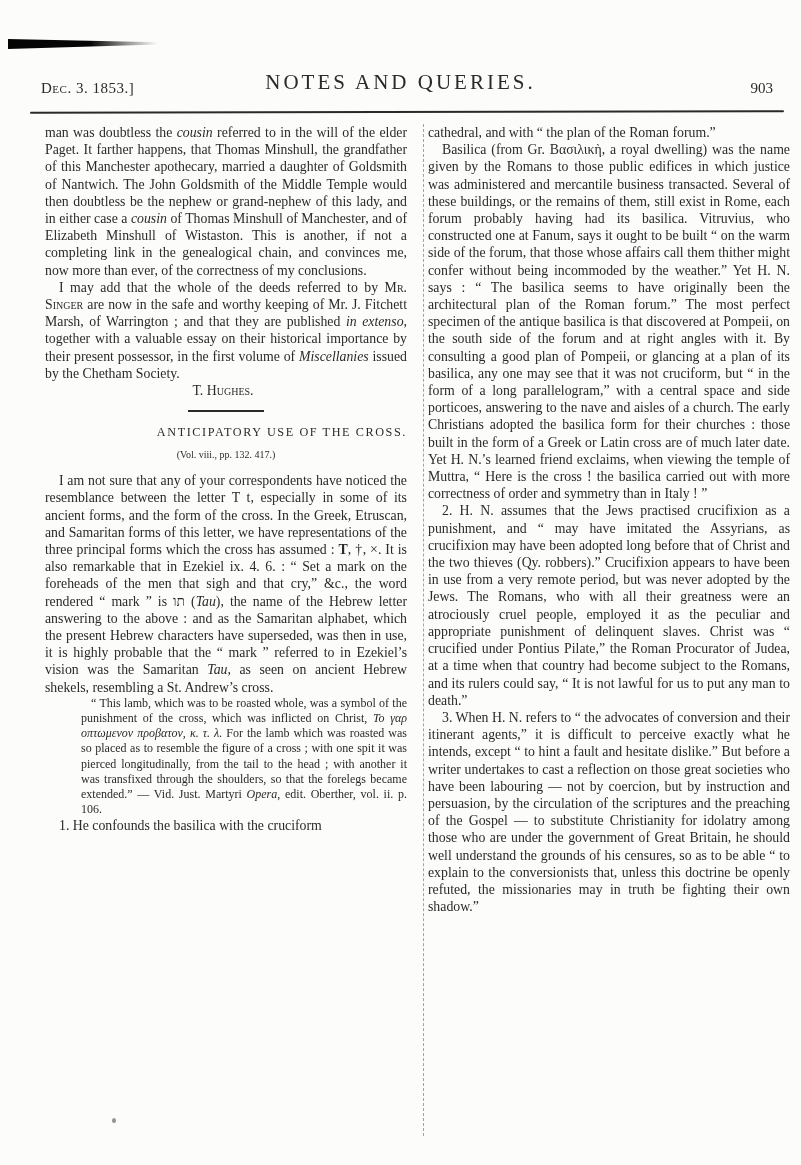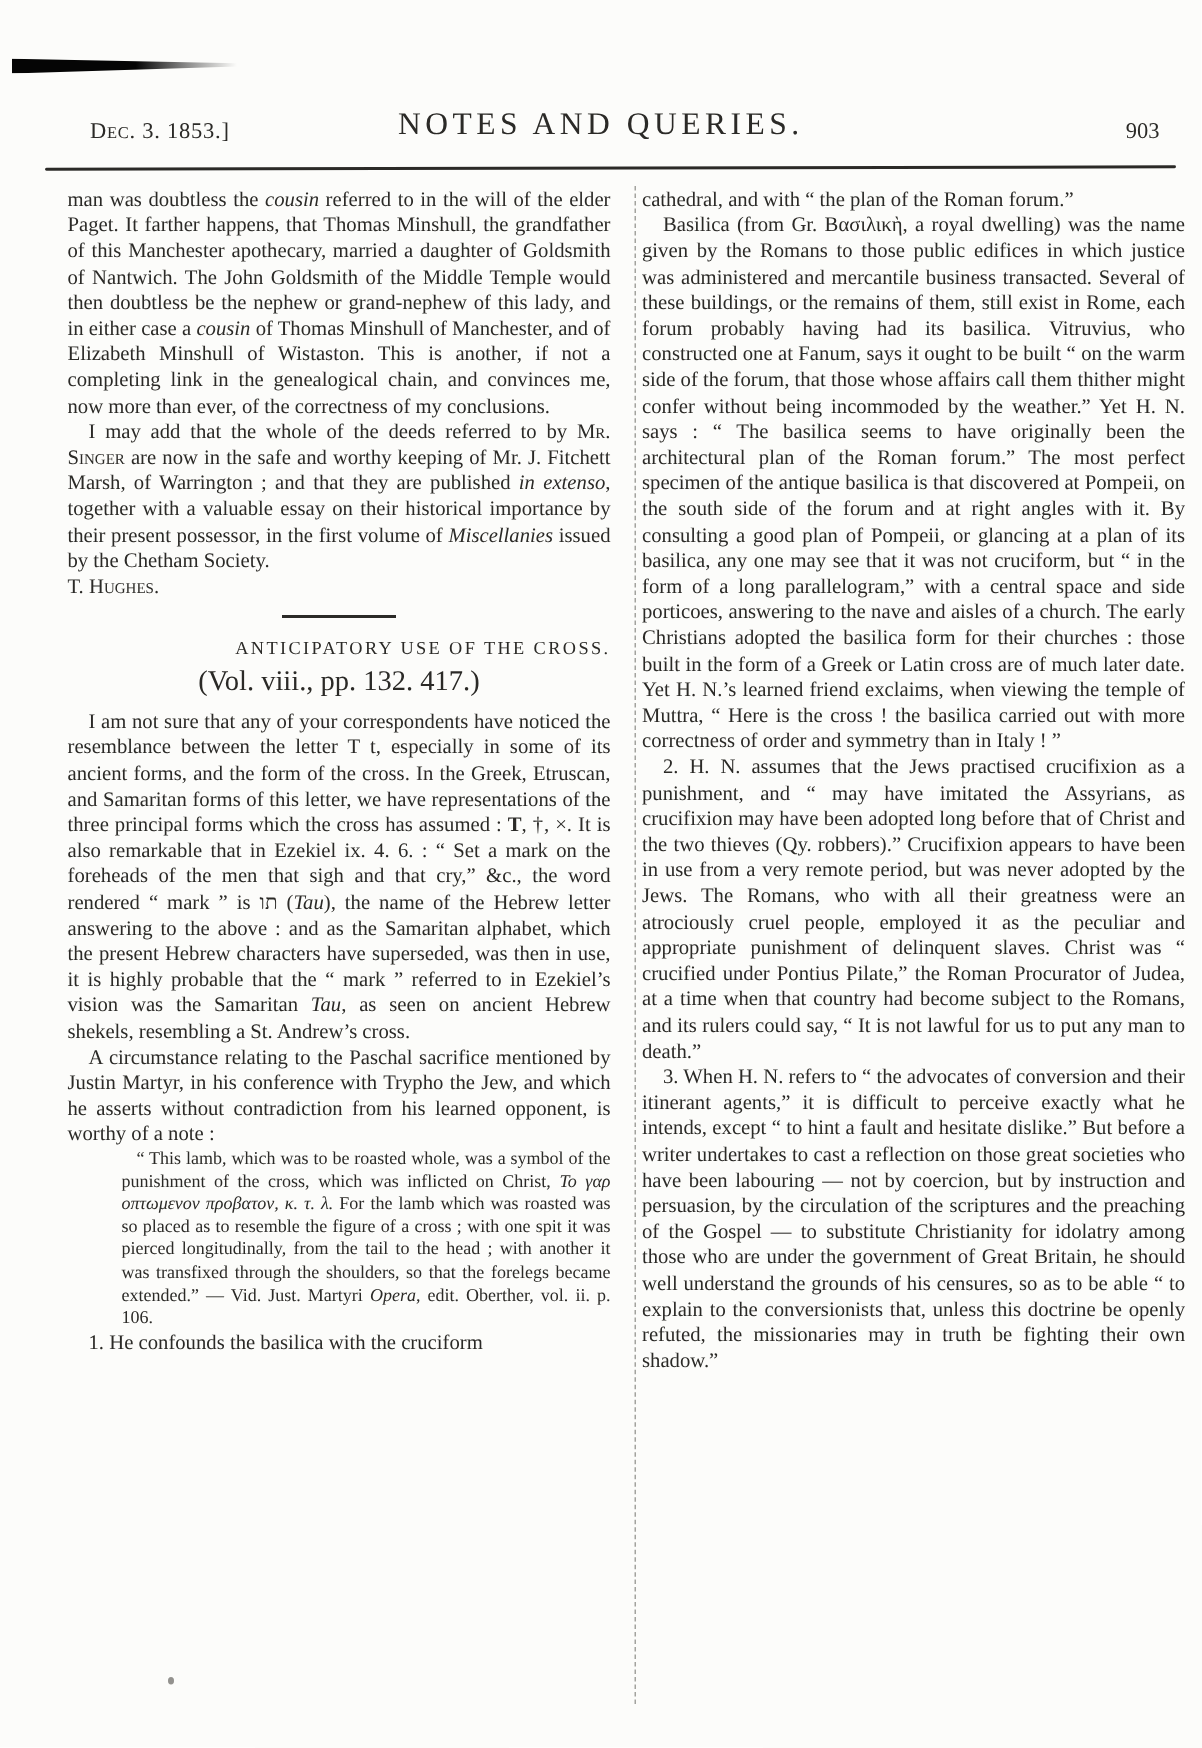--- a/index.html
+++ b/index.html
@@ -3,21 +3,21 @@
 <meta charset="utf-8">
 <style>
   html,body { margin:0; padding:0; background:#ffffff; }
   .page {
     position:relative; width:801px; height:1165px; margin:0;
     background:#fcfcfa; overflow:hidden;
     font-family:"Liberation Serif", serif; color:#2b2a27;
   }
   
   .masthead-date {
-    position:absolute; left:60px; top:80px; font-size:15px;
+    position:absolute; left:41px; top:80px; font-size:15px;
     font-variant:small-caps; letter-spacing:.5px;
   }
   .masthead-title {
     position:absolute; left:0; right:0; top:70px; text-align:center;
     font-size:21px; letter-spacing:3px; font-weight:normal; margin:0;
   }
   .masthead-page { position:absolute; right:28px; top:80px; font-size:15px; }
   .header-rule {
     position:absolute; left:30px; width:754px; top:111px; height:2px;
     background:#2b2a27; border-radius:2px; transform:rotate(-0.12deg);
@@ -39,32 +39,32 @@
   }
   .column {
     position:absolute; top:124px; width:362px; text-align:justify;
     font-size:13.8px; line-height:17.2px;
   }
   .column.left  { left:45px; }
   .column.right { left:428px; }
   .para { margin:0; text-indent:14px; }
   .para.noindent { text-indent:0; }
   .para.small { font-size:12px; line-height:15.2px; text-indent:10px;margin-left:36px; }
-  .signature { margin:0; text-align:left; padding-right:6px; }
+  .signature { margin:0; text-align:center; padding-right:6px; }
   .sc { font-variant:small-caps; }
   .it { font-style:italic; }
   .bd { font-weight:bold; }
   .article-rule {
     width:76px; height:1.5px; background:#2b2a27; margin:11px auto 12px auto;
   }
   .section-title {
     margin:4px 0 5px 0; text-align:right; font-size:12.2px;
     font-weight:normal; letter-spacing:1.6px;
   }
-  .section-ref { text-align:center; font-size:19px; margin:0 0 9px 0; }
+  .section-ref { text-align:center; font-size:10px; margin:0 0 9px 0; }
 </style>
 </head>
 <body>
 
 <div class="page">
   <div class="ink-smudge"></div>
   <div class="ink-speck"></div>
 
   <div class="masthead-date">Dec. 3. 1853.]</div>
   <h1 class="masthead-title">NOTES AND QUERIES.</h1>
@@ -74,21 +74,20 @@
   <div class="col-divider"></div>
 
   <div class="column left">
       <p class="para noindent"><span>man was doubtless the </span><span class="it">cousin</span><span> referred to in the will of the elder Paget.  It farther happens, that Thomas Minshull, the grandfather of this Manchester apothecary, married a daughter of Goldsmith of Nantwich.  The John Goldsmith of the Middle Temple would then doubtless be the nephew or grand-nephew of this lady, and in either case a </span><span class="it">cousin</span><span> of Thomas Minshull of Manchester, and of Elizabeth Minshull of Wistaston. This is another, if not a completing link in the genealogical chain, and convinces me, now more than ever, of the correctness of my conclusions.</span></p>
       <p class="para"><span>I may add that the whole of the deeds referred to by </span><span class="sc">Mr. Singer</span><span> are now in the safe and worthy keeping of Mr. J. Fitchett Marsh, of Warrington ; and that they are published </span><span class="it">in extenso</span><span>, together with a valuable essay on their historical importance by their present possessor, in the first volume of </span><span class="it">Miscellanies</span><span> issued by the Chetham Society.</span></p>
       <p class="signature"><span class="sc">T. Hughes.</span></p>
       <div class="article-rule"></div>
       <h2 class="section-title">ANTICIPATORY USE OF THE CROSS.</h2>
       <div class="section-ref">(Vol. viii., pp. 132. 417.)</div>
       <p class="para"><span>I am not sure that any of your correspondents have noticed the resemblance between the letter T t, especially in some of its ancient forms, and the form of the cross.  In the Greek, Etruscan, and Samaritan forms of this letter, we have representations of the three principal forms which the cross has assumed : </span><span class="bd">T</span><span>, †, ×.  It is also remarkable that in Ezekiel ix. 4. 6. : “ Set a mark on the foreheads of the men that sigh and that cry,” &amp;c., the word rendered “ mark ” is תו (</span><span class="it">Tau</span><span>), the name of the Hebrew letter answering to the above : and as the Samaritan alphabet, which the present Hebrew characters have superseded, was then in use, it is highly probable that the “ mark ” referred to in Ezekiel’s vision was the Samaritan </span><span class="it">Tau</span><span>, as seen on ancient Hebrew shekels, resembling a St. Andrew’s cross.</span></p>
-      <p class="para"><span>A circumstance relating to the Paschal sacrifice mentioned by Justin Martyr, in his conference with Trypho the Jew, and which he asserts without contradiction from his learned opponent, is worthy of a note :</span></p>
       <p class="para small"><span>“ This lamb, which was to be roasted whole, was a symbol of the punishment of the cross, which was inflicted on Christ, </span><span class="it">Το γαρ οπτωμενον προβατον, κ. τ. λ.</span><span> For the lamb which was roasted was so placed as to resemble the figure of a cross ; with one spit it was pierced longitudinally, from the tail to the head ; with another it was transfixed through the shoulders, so that the forelegs became extended.” — Vid. Just. Martyri </span><span class="it">Opera</span><span>, edit. Oberther, vol. ii. p. 106.</span></p>
       <p class="para"><span>1. He confounds the basilica with the cruciform</span></p>
     </div>
   <div class="column right">
       <p class="para noindent"><span>cathedral, and with “ the plan of the Roman forum.”</span></p>
       <p class="para"><span>Basilica (from Gr. Βασιλικὴ, a royal dwelling) was the name given by the Romans to those public edifices in which justice was administered and mercantile business transacted.  Several of these buildings, or the remains of them, still exist in Rome, each forum probably having had its basilica.  Vitruvius, who constructed one at Fanum, says it ought to be built “ on the warm side of the forum, that those whose affairs call them thither might confer without being incommoded by the weather.”  Yet H. N. says : “ The basilica seems to have originally been the architectural plan of the Roman forum.”  The most perfect specimen of the antique basilica is that discovered at Pompeii, on the south side of the forum and at right angles with it.  By consulting a good plan of Pompeii, or glancing at a plan of its basilica, any one may see that it was not cruciform, but “ in the form of a long parallelogram,” with a central space and side porticoes, answering to the nave and aisles of a church.  The early Christians adopted the basilica form for their churches : those built in the form of a Greek or Latin cross are of much later date.  Yet H. N.’s learned friend exclaims, when viewing the temple of Muttra, “ Here is the cross !  the basilica carried out with more correctness of order and symmetry than in Italy ! ”</span></p>
       <p class="para"><span>2. H. N. assumes that the Jews practised crucifixion as a punishment, and “ may have imitated the Assyrians, as crucifixion may have been adopted long before that of Christ and the two thieves (Qy. robbers).”  Crucifixion appears to have been in use from a very remote period, but was never adopted by the Jews.  The Romans, who with all their greatness were an atrociously cruel people, employed it as the peculiar and appropriate punishment of delinquent slaves. Christ was “ crucified under Pontius Pilate,” the Roman Procurator of Judea, at a time when that country had become subject to the Romans, and its rulers could say, “ It is not lawful for us to put any man to death.”</span></p>
       <p class="para"><span>3. When H. N. refers to “ the advocates of conversion and their itinerant agents,” it is difficult to perceive exactly what he intends, except “ to hint a fault and hesitate dislike.”  But before a writer undertakes to cast a reflection on those great societies who have been labouring — not by coercion, but by instruction and persuasion, by the circulation of the scriptures and the preaching of the Gospel — to substitute Christianity for idolatry among those who are under the government of Great Britain, he should well understand the grounds of his censures, so as to be able “ to explain to the conversionists that, unless this doctrine be openly refuted, the missionaries may in truth be fighting their own shadow.”</span></p>
     </div>
 </div>

